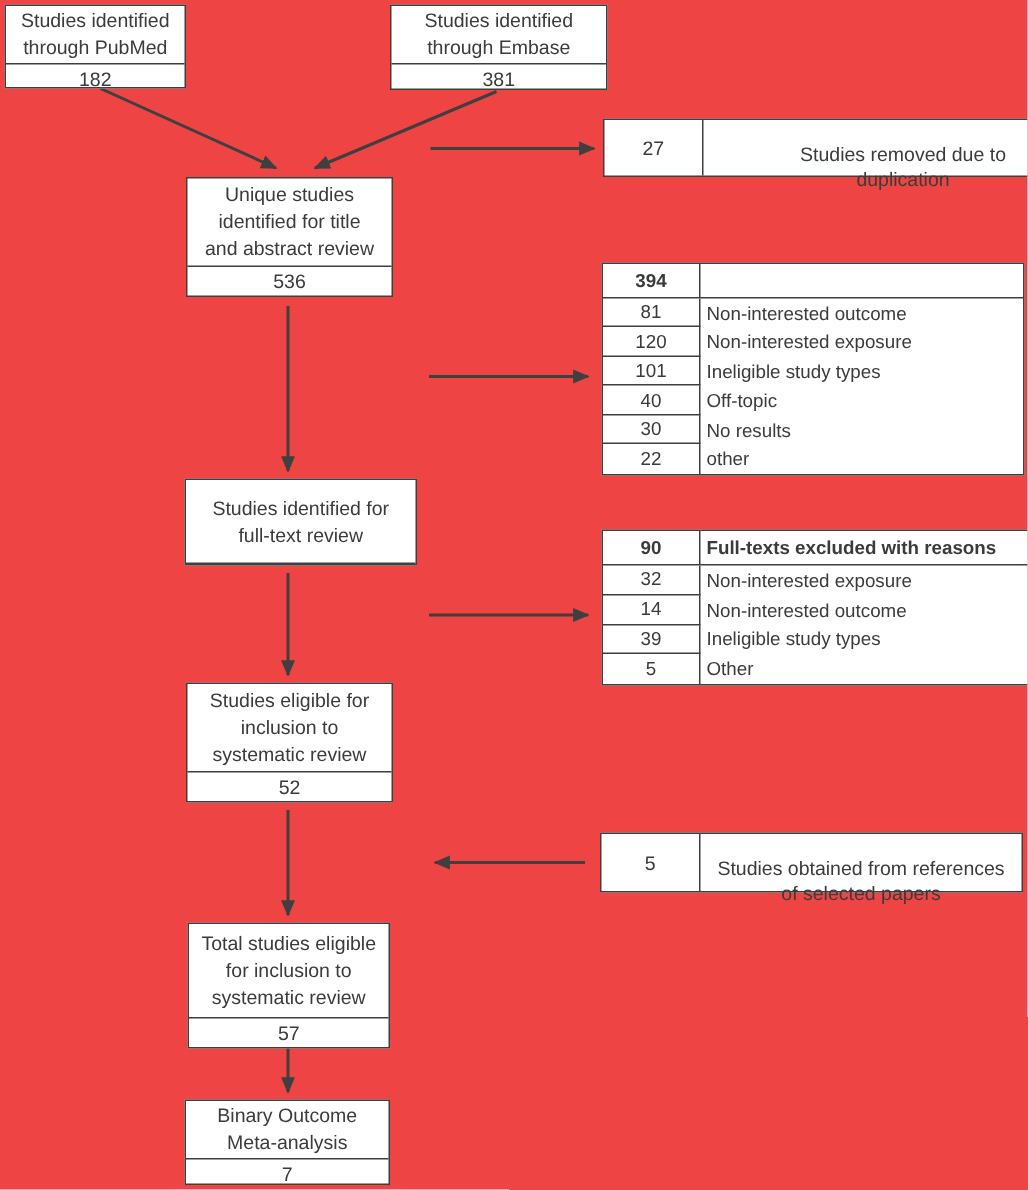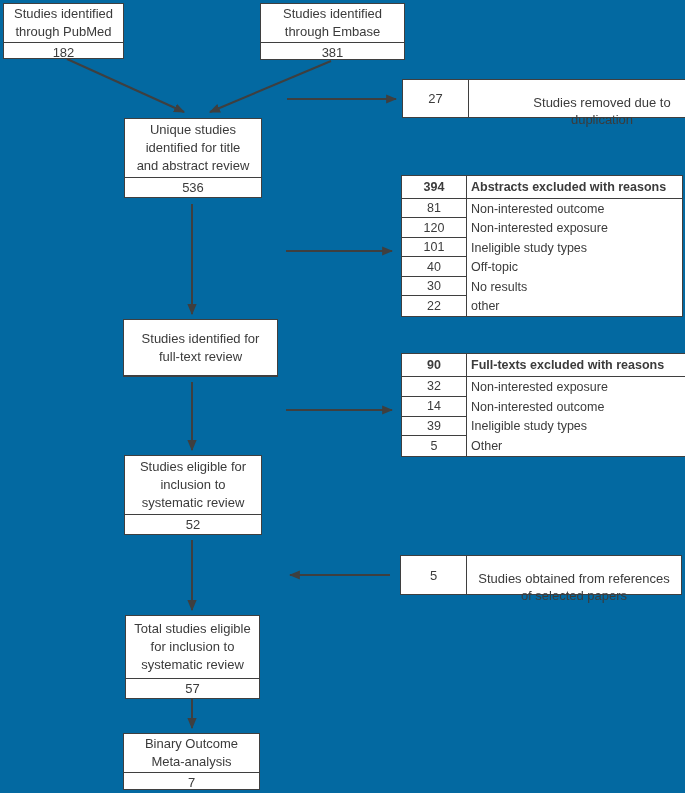--- a/index.html
+++ b/index.html
@@ -1,19 +1,19 @@
 <!DOCTYPE html>
 <html><head>
 <meta charset="utf-8">
 <style>
   html,body{margin:0;padding:0;background:#ffffff;}
   #canvas{
     position:relative;
     width:685px;height:793px;
-    background:#0369a1;
+    background:#ef4444;
     font-family:"Liberation Sans", sans-serif;
     color:#3b3b3b;
     overflow:hidden;
   }
   
   .fbox{
     position:absolute;
     border:1.5px solid #3f3f3f;
     display:flex;flex-direction:column;
     box-sizing:border-box;
@@ -159,21 +159,20 @@
 
   <div class="sbox" style="left:400px;top:555px;width:282px;height:40px">
     <div class="snum">5</div>
     <div class="stext">Studies obtained from references
 of selected papers</div>
   </div>
 
   <div class="stable" style="left:401px;top:175px;width:282px;height:142px">
     <div class="trow thead">
       <div class="tnum">394</div>
-      <div class="ttext">Abstracts excluded with reasons</div>
     </div>
     <div class="trow">
       <div class="tnum">81</div>
       <div class="ttext">Non-interested outcome</div>
     </div>
     <div class="trow">
       <div class="tnum">120</div>
       <div class="ttext">Non-interested exposure</div>
     </div>
     <div class="trow">

